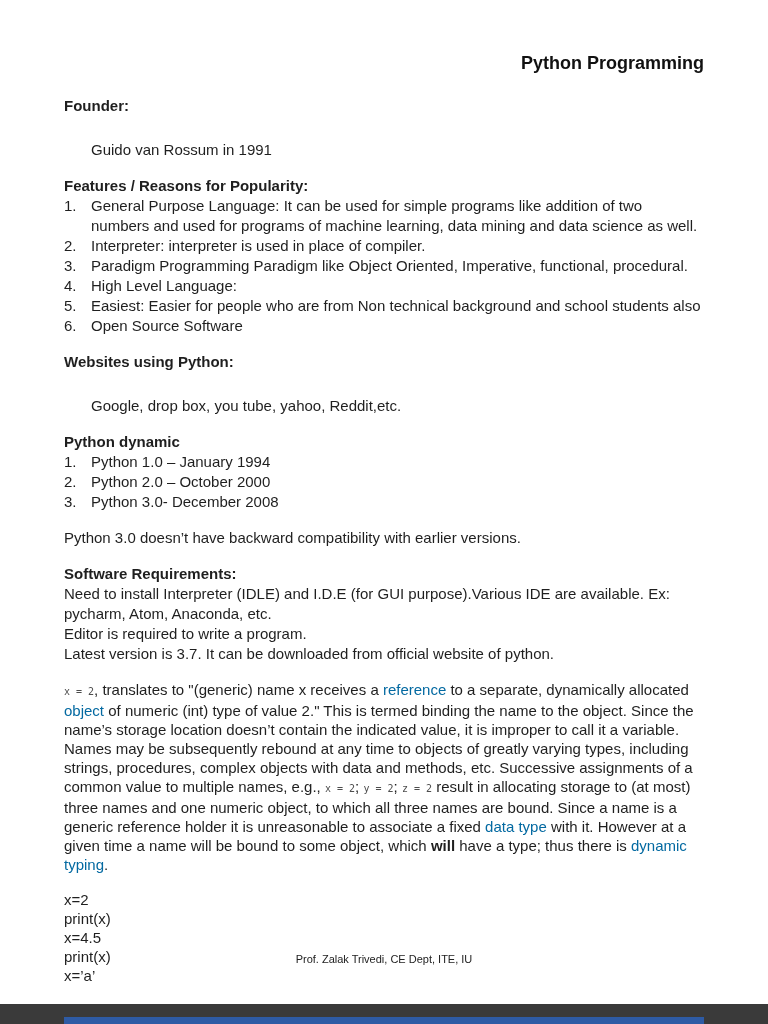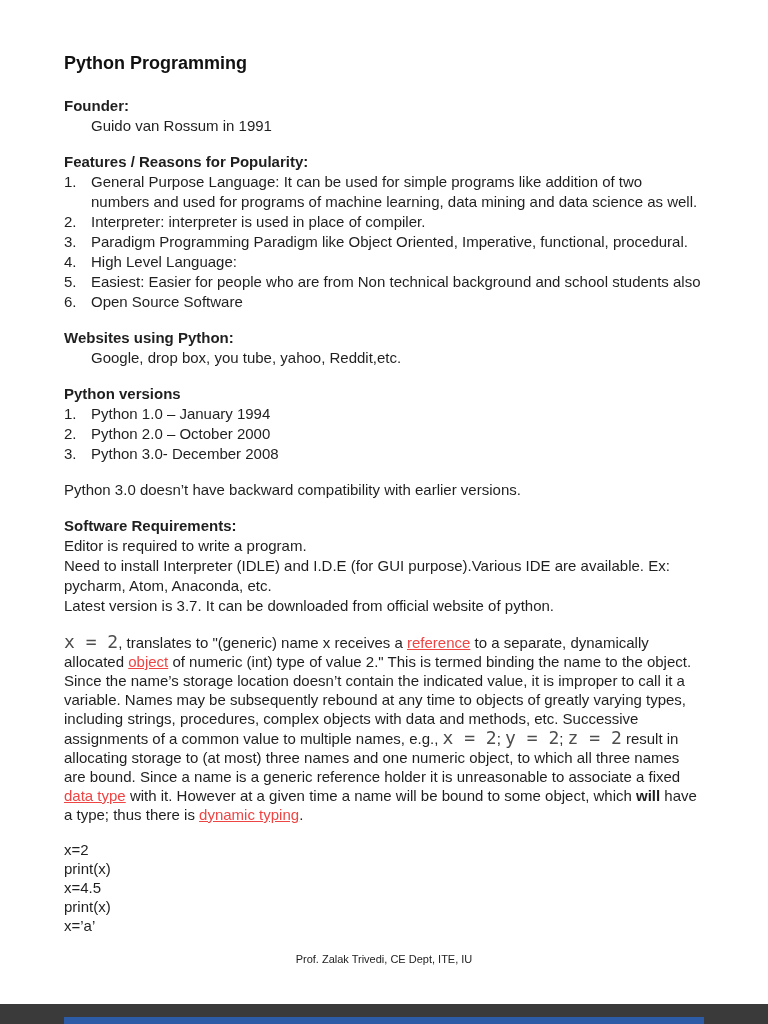--- a/index.html
+++ b/index.html
@@ -2,31 +2,31 @@
 <html><head>
 <meta charset="utf-8">
 <style>
   html, body { margin: 0; padding: 0; background: #3a3a3a; }
   .viewer { width: 768px; height: 1024px; position: relative; overflow: hidden; font-family: "Liberation Sans", sans-serif; }
   .page {
     width: 768px; height: 1004px; background: #ffffff; box-sizing: border-box;
     padding: 52px 64px 0 64px; color: #1f1f1f; font-size: 15px; line-height: 20px;
     position: relative; overflow: hidden;
   }
-  .title { font-size: 18px; line-height: 22px; font-weight: bold; text-align: left; margin: 0 0 22px 0; color: #111; }
+  .title { font-size: 18px; line-height: 22px; font-weight: bold; text-align: right; margin: 0 0 22px 0; color: #111; }
   .section { margin-bottom: 16px; }
   .heading { font-weight: bold; }
-  .indent { padding-left: 27px; }
+  .indent { padding-left: 27px; margin-top: 24px; }
   .numlist { margin: 0; padding: 0; list-style: none; counter-reset: n; }
   .numlist li { position: relative; padding-left: 27px; counter-increment: n; }
   .numlist li::before { content: counter(n) "."; position: absolute; left: 0; top: 0; }
   .plainlines div { margin: 0; }
   .para { line-height: 19px; }
-  .seg-mono { font-family: "DejaVu Sans Mono", monospace; font-size: 18px; color: #4d4d4d; }
-  .seg-link { color: #ef4444; text-decoration: underline; cursor: pointer; }
+  .seg-mono { font-family: "DejaVu Sans Mono", monospace; font-size: 10px; color: #4d4d4d; }
+  .seg-link { color: #0369a1; cursor: pointer; }
   .seg-italic { }
   .seg-bold { font-weight: bold; }
   .codeblock div { line-height: 19px; }
   .footer {
     position: absolute; bottom: 38px; left: 0; right: 0; text-align: center;
     font-size: 11px; line-height: 13px; color: #222;
   }
   .page-gap { width: 768px; height: 20px; background: #3a3a3a; position: relative; }
   .next-page-sliver { position: absolute; bottom: 0; left: 64px; right: 64px; height: 7px; background: #2e5ba5; }
 </style>
@@ -54,35 +54,35 @@
           <li>Open Source Software</li>
         </ol>
     </div>
 
     <div class="section">
       <div class="heading">Websites using Python:</div>
       <div class="indent">Google, drop box, you tube, yahoo, Reddit,etc.</div>
     </div>
 
     <div class="section">
-      <div class="heading">Python versions</div>
+      <div class="heading">Python dynamic</div>
       <ol class="numlist">
           <li>Python 1.0 – January 1994</li>
           <li>Python 2.0 – October 2000</li>
           <li>Python 3.0- December 2008</li>
         </ol>
     </div>
 
     <div class="section">Python 3.0 doesn’t have backward compatibility with earlier versions.</div>
 
     <div class="section">
       <div class="heading">Software Requirements:</div>
       <div class="plainlines">
+          <div>Need to install Interpreter (IDLE) and I.D.E (for GUI purpose).Various IDE are available. Ex: pycharm, Atom, Anaconda, etc.</div>
           <div>Editor is required to write a program.</div>
-          <div>Need to install Interpreter (IDLE) and I.D.E (for GUI purpose).Various IDE are available. Ex: pycharm, Atom, Anaconda, etc.</div>
           <div>Latest version is 3.7. It can be downloaded from official website of python.</div>
         </div>
     </div>
 
     <div class="section para"><span class="seg-mono">x = 2</span><span class="seg-plain">, translates to "(generic) name x receives a </span><span class="seg-link">reference</span><span class="seg-plain"> to a separate, dynamically allocated </span><span class="seg-link">object</span><span class="seg-plain"> of numeric (int) type of value 2." This is termed </span><span class="seg-italic">binding</span><span class="seg-plain"> the name to the object. Since the name’s storage location doesn’t </span><span class="seg-italic">contain</span><span class="seg-plain"> the indicated value, it is improper to call it a </span><span class="seg-italic">variable</span><span class="seg-plain">. Names may be subsequently rebound at any time to objects of greatly varying types, including strings, procedures, complex objects with data and methods, etc. Successive assignments of a common value to multiple names, e.g., </span><span class="seg-mono">x = 2</span><span class="seg-plain">; </span><span class="seg-mono">y = 2</span><span class="seg-plain">; </span><span class="seg-mono">z = 2</span><span class="seg-plain"> result in allocating storage to (at most) three names and one numeric object, to which all three names are bound. Since a name is a generic reference holder it is unreasonable to associate a fixed </span><span class="seg-link">data type</span><span class="seg-plain"> with it. However at a given time a name will be bound to </span><span class="seg-italic">some</span><span class="seg-plain"> object, which </span><span class="seg-bold">will</span><span class="seg-plain"> have a type; thus there is </span><span class="seg-link">dynamic typing</span><span class="seg-plain">.</span></div>
 
 
     <div class="codeblock">
         <div>x=2</div>
         <div>print(x)</div>

